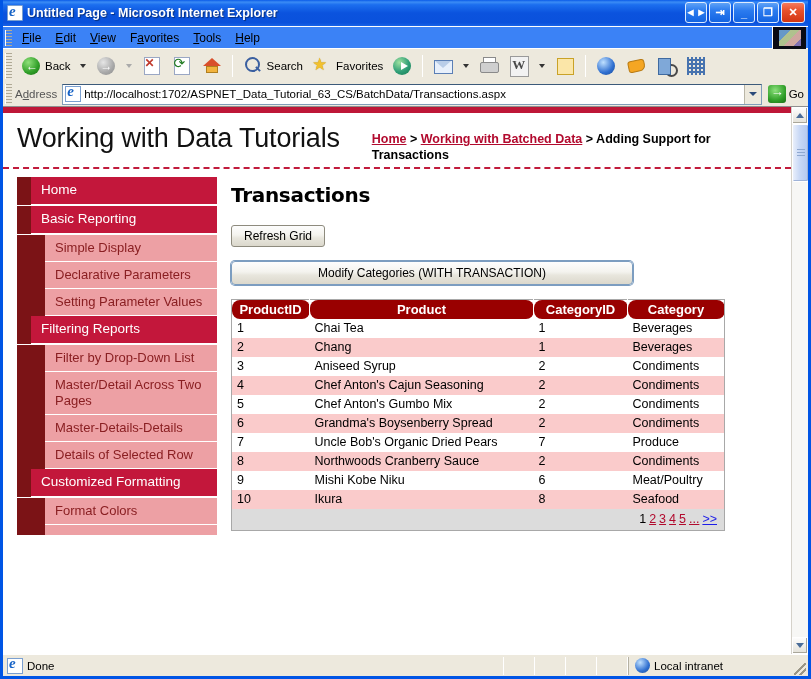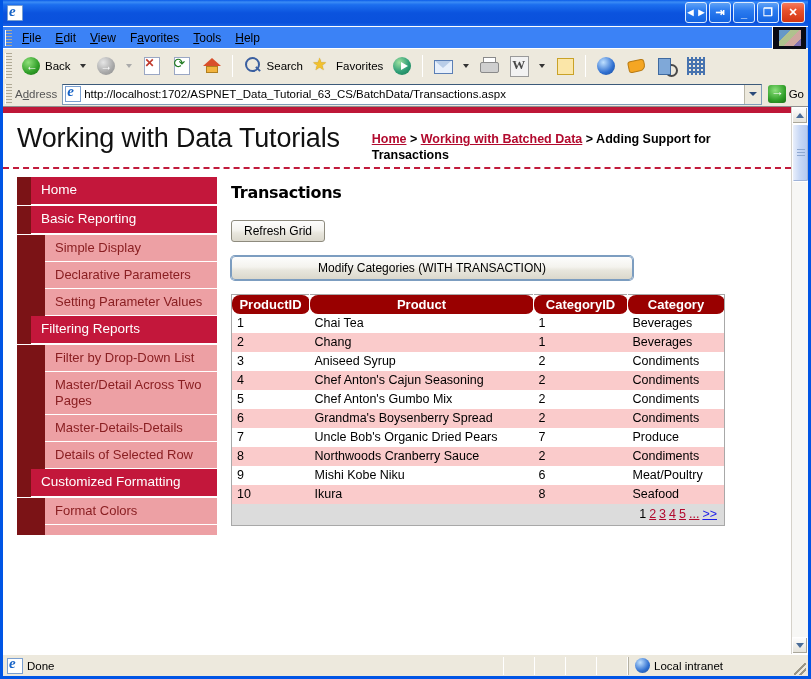--- a/index.html
+++ b/index.html
@@ -250,21 +250,21 @@
   .nav-sub .body {
     flex: 1 1 auto; background: #EDA0A4; color: #8A1F22;
     padding: 5px 8px 5px 10px; font-size: 13px; line-height: 16px;
     border-bottom: 1px solid #fff;
   }
 
   
   #content { flex: 1 1 auto; padding: 8px 14px 0 14px; }
   #content h1 {
     font-family: "DejaVu Sans", sans-serif;
-    font-size: 16px; font-weight: bold; color: #000;
+    font-size: 20px; font-weight: bold; color: #000;
     margin: 6px 0 18px 0; letter-spacing: -.3px;
   }
   .win-btn {
     font-family: "Liberation Sans", sans-serif;
     font-size: 12px; color: #000;
     background: linear-gradient(180deg,#FDFDFD 0%,#F4F3EE 45%,#E8E6DD 60%,#DBD8CC 100%);
     border: 1px solid #8E8B7E;
     border-radius: 3px;
     padding: 3px 12px;
     display: block;
@@ -379,20 +379,21 @@
       linear-gradient(135deg,transparent 70%,#9a9686 70% 80%,transparent 80%);
   }
 </style>
 </head>
 <body>
 
 <div id="ie-window">
 
   <div id="titlebar">
     <div class="tb-icon"></div>
+    <div class="tb-title">Untitled Page - Microsoft Internet Explorer</div>
     <div class="tb-buttons">
       <div class="tb-btn">
           <span class="tb-glyph">◄►</span>
         </div>
       <div class="tb-btn">
           <span class="tb-glyph">⇥</span>
         </div>
       <div class="tb-btn">
           <span class="tb-glyph" style="align-items:flex-end;padding-bottom:3px;">_</span>
         </div>

